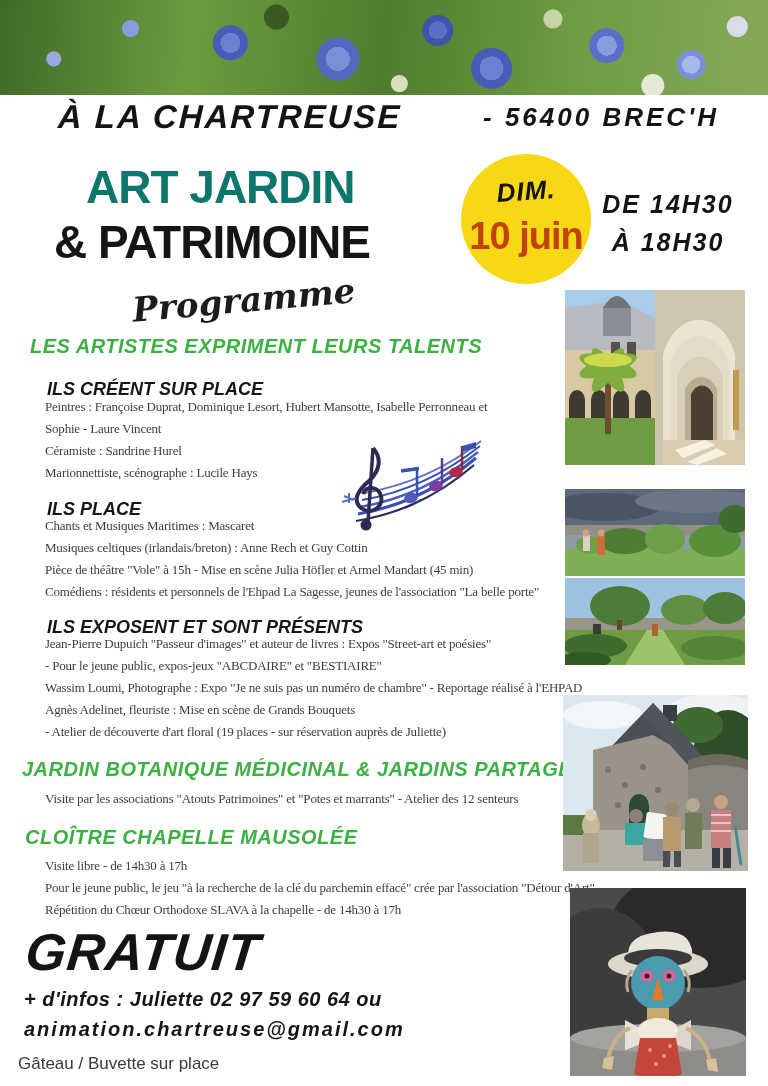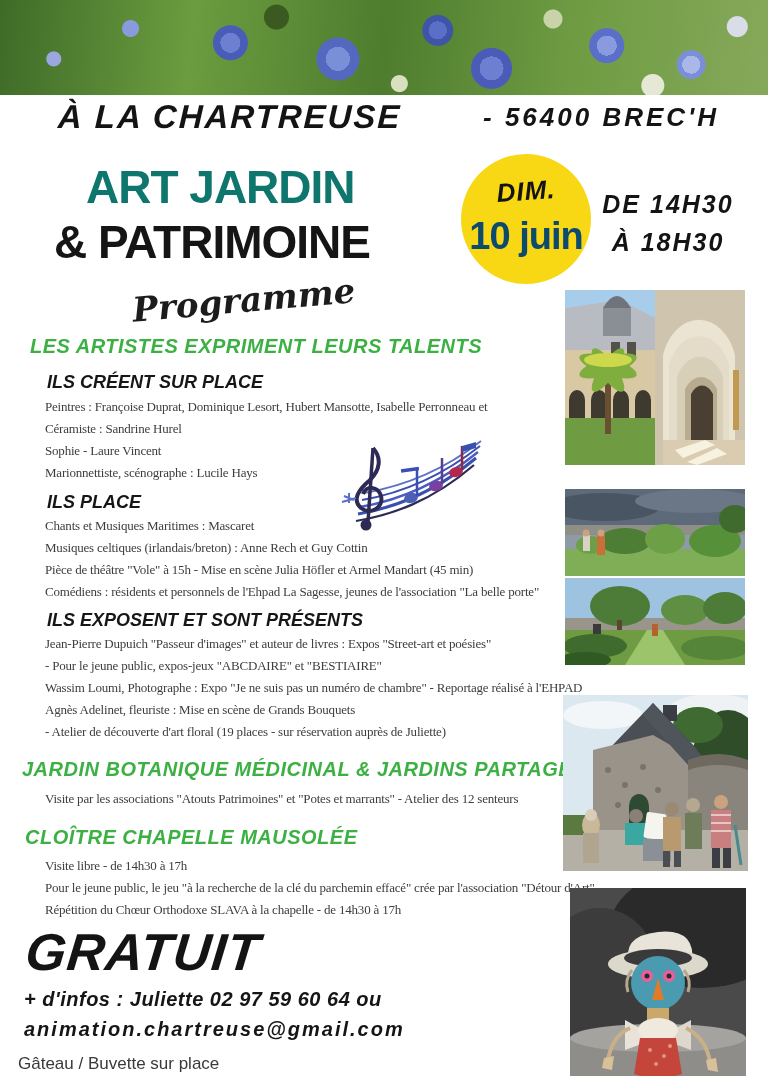--- a/index.html
+++ b/index.html
@@ -28,28 +28,28 @@
       linear-gradient(95deg,#3f6b28,#6b9c3f 25%,#4e7d2e 50%,#6f9c43 75%,#86a85a);
   }
   .brush{font-weight:bold;font-style:italic;color:#141414;}
   .venue{position:absolute;left:58px;top:98px;font-size:33px;letter-spacing:2px;transform:skew(-2deg);}
   .postcode{position:absolute;left:483px;top:102px;font-size:26px;letter-spacing:3px;}
   .title1{position:absolute;left:86px;top:160px;font-size:46px;font-weight:bold;letter-spacing:-1px;color:#0f766e;}
   .title2{position:absolute;left:54px;top:215px;font-size:46px;font-weight:bold;letter-spacing:-1px;color:#151515;}
   .badge{position:absolute;left:461px;top:154px;width:130px;height:130px;border-radius:50%;
          background:var(--badge-yellow,#f8d814);text-align:center;}
   .badge-day{font-size:26px;margin-top:22px;letter-spacing:1px;transform:rotate(-4deg);}
-  .badge-date{font-size:38px;font-weight:bold;letter-spacing:-1px;color:#0c4a6e;margin-top:8px;white-space:nowrap;}
+  .badge-date{font-size:38px;font-weight:bold;letter-spacing:-1px;color:#c2410c;margin-top:8px;white-space:nowrap;}
   .hours{position:absolute;left:588px;top:185px;width:160px;text-align:center;font-size:25px;
          letter-spacing:2px;line-height:38px;}
   .programme{position:absolute;left:132px;top:280px;font-size:34px;font-weight:bold;font-style:italic;
              font-family:"DejaVu Serif",serif;transform:rotate(-5deg);color:#1c1c1c;}
   .green-head{position:absolute;font-size:20px;font-weight:bold;font-style:italic;letter-spacing:.5px;
               color:var(--accent-green,#3cb043);white-space:nowrap;}
-  .sub-head{position:absolute;font-size:18px;font-weight:bold;font-style:italic;color:#161616;white-space:nowrap;}
+  .sub-head{position:absolute;font-size:18px;font-weight:bold;font-style:italic;color:#161616;white-space:nowrap;margin-top:7px;}
   .body-block{position:absolute;font-size:13px;letter-spacing:-0.2px;line-height:22px;color:#3d3d3d;}
   .body-block div{white-space:nowrap;font-family:Liberation Serif, serif;}
   .gratuit{position:absolute;left:26px;top:922px;font-size:52px;letter-spacing:1px;transform:skew(-6deg);}
   .contact{position:absolute;left:24px;top:984px;font-size:20px;font-weight:bold;font-style:italic;
            color:#151515;line-height:30px;letter-spacing:.5px;}
   .gateau{position:absolute;left:18px;top:1054px;font-size:17px;color:#3a3a3a;}
   .photo{position:absolute;display:block;}
 </style>
 </head>
 <body>
@@ -73,22 +73,22 @@
     <div>À 18H30</div>
   </div>
 
   <div class="programme">Programme</div>
 
   <div class="green-head" style="left:30px;top:335px;">LES ARTISTES EXPRIMENT LEURS TALENTS</div>
 
   <div class="sub-head" style="left:47px;top:372px;">ILS CRÉENT SUR PLACE</div>
   <div class="body-block" style="left:45px;top:396px;">
     <div>Peintres : Françoise Duprat, Dominique Lesort, Hubert Mansotte, Isabelle Perronneau et</div>
+    <div>Sophie - Laure Vincent</div>
     <div>Céramiste : Sandrine Hurel</div>
-    <div>Sophie - Laure Vincent</div>
     <div>Marionnettiste, scénographe : Lucile Hays</div>
   </div>
 
   <svg class="photo" style="left:338px;top:436px;" width="145" height="98" viewBox="0 0 145 98">
     <path d="M20,78 C55,72 95,58 138,22" fill="none" stroke="#3b4fb0" stroke-width="3"></path>
     <path d="M22,71 C57,65 97,51 140,16" fill="none" stroke="#4a5cc0" stroke-width="2.4"></path>
     <path d="M24,64 C59,58 99,44 142,10" fill="none" stroke="#3b4fb0" stroke-width="2"></path>
     <path d="M26,57 C61,51 101,38 143,5" fill="none" stroke="#5a6fc8" stroke-width="1.8"></path>
     <path d="M18,85 C53,79 93,66 136,29" fill="none" stroke="#2d2a55" stroke-width="2.2"></path>
     <line x1="35" y1="12" x2="30" y2="86" stroke="#2d2a55" stroke-width="3.5"></line>

